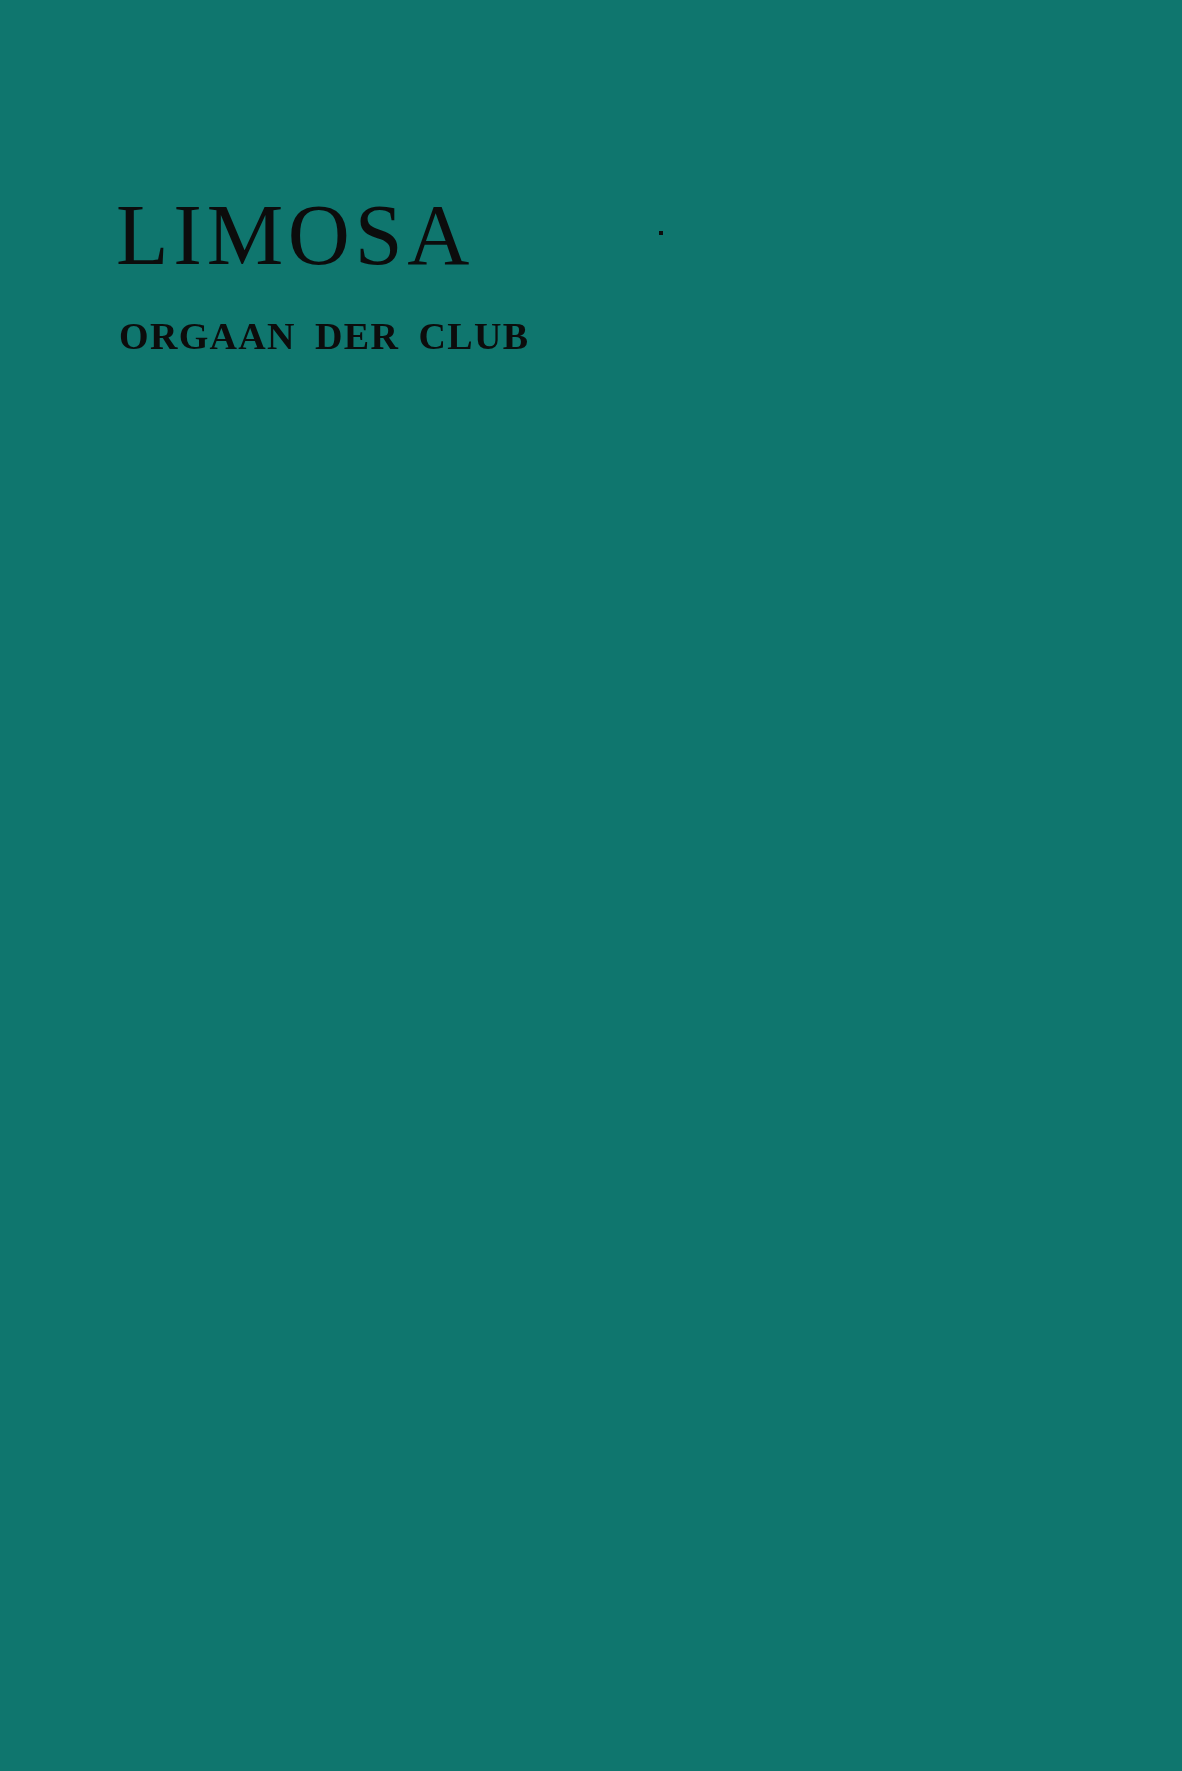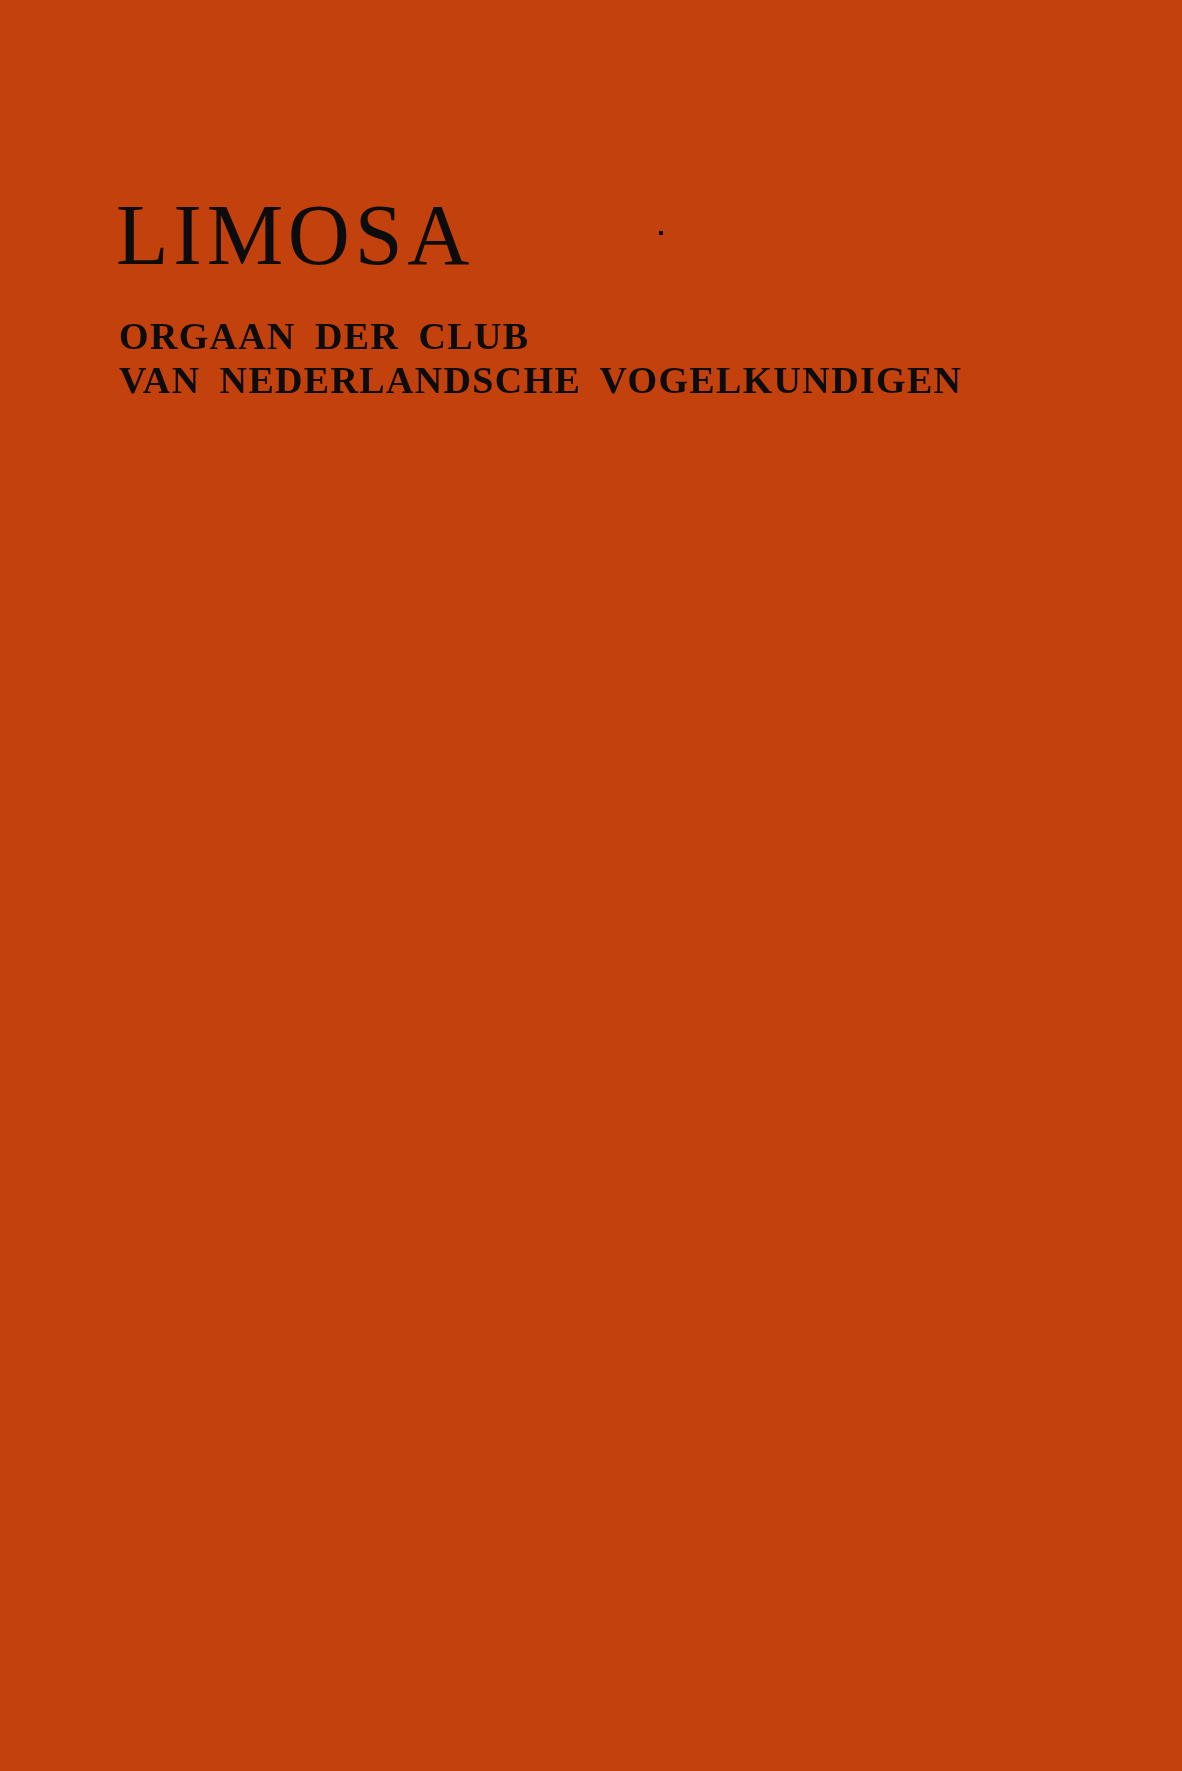--- a/index.html
+++ b/index.html
@@ -4,21 +4,21 @@
 <style>
   html, body {
     margin: 0;
     padding: 0;
     background: #ffffff;
   }
   .scan-page {
     position: relative;
     width: 1182px;
     height: 1771px;
-    background: #c2410c;
+    background: #0f766e;
     overflow: hidden;
     font-family: "Liberation Serif", serif;
     color: #0c0c0c;
   }
   .journal-title {
     position: absolute;
     left: 116px;
     top: 192px;
     margin: 0;
     font-size: 86px;
@@ -53,15 +53,14 @@
 </head>
 <body>
 
 <div class="scan-page">
   <h1 class="journal-title">LIMOSA</h1>
 
   <span class="ink-speck"></span>
 
   <div class="journal-subtitle">
     <div>ORGAAN DER CLUB</div>
-    <div>VAN NEDERLANDSCHE VOGELKUNDIGEN</div>
   </div>
 </div>
 
 </body></html>

